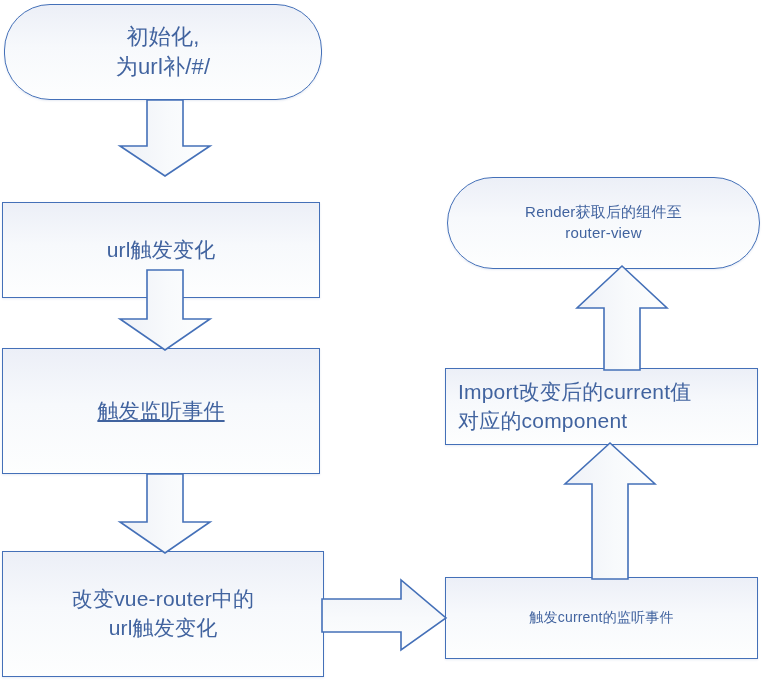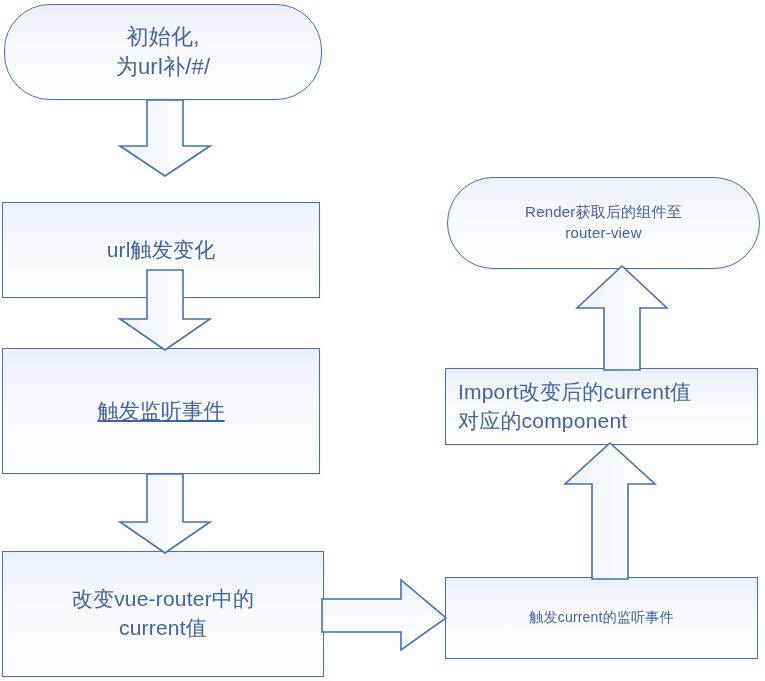--- a/index.html
+++ b/index.html
@@ -81,21 +81,21 @@
   <div class="node" id="node-urlchange">
     <span class="label">url触发变化</span>
   </div>
 
   <div class="node" id="node-listener">
     <span class="label">触发监听事件</span>
   </div>
 
   <div class="node" id="node-current">
     <span class="label">改变vue-router中的
-current值</span>
+url触发变化</span>
   </div>
 
   <div class="node" id="node-trigger">
     <span class="label">触发current的监听事件</span>
   </div>
 
   <div class="node align-left" id="node-import">
     <span class="label">Import改变后的current值
 对应的component</span>
   </div>

